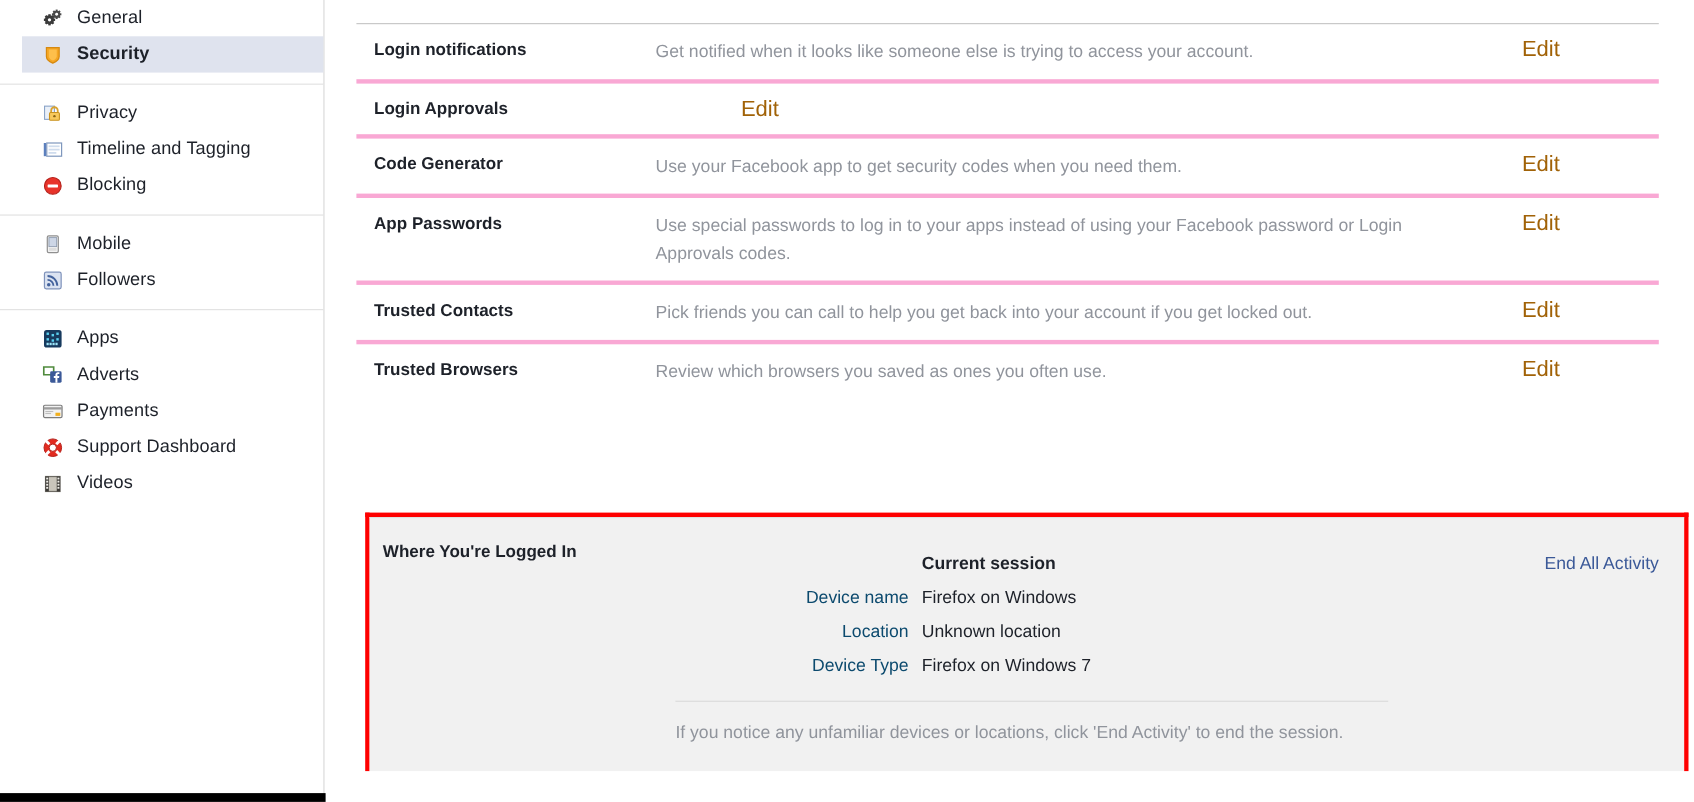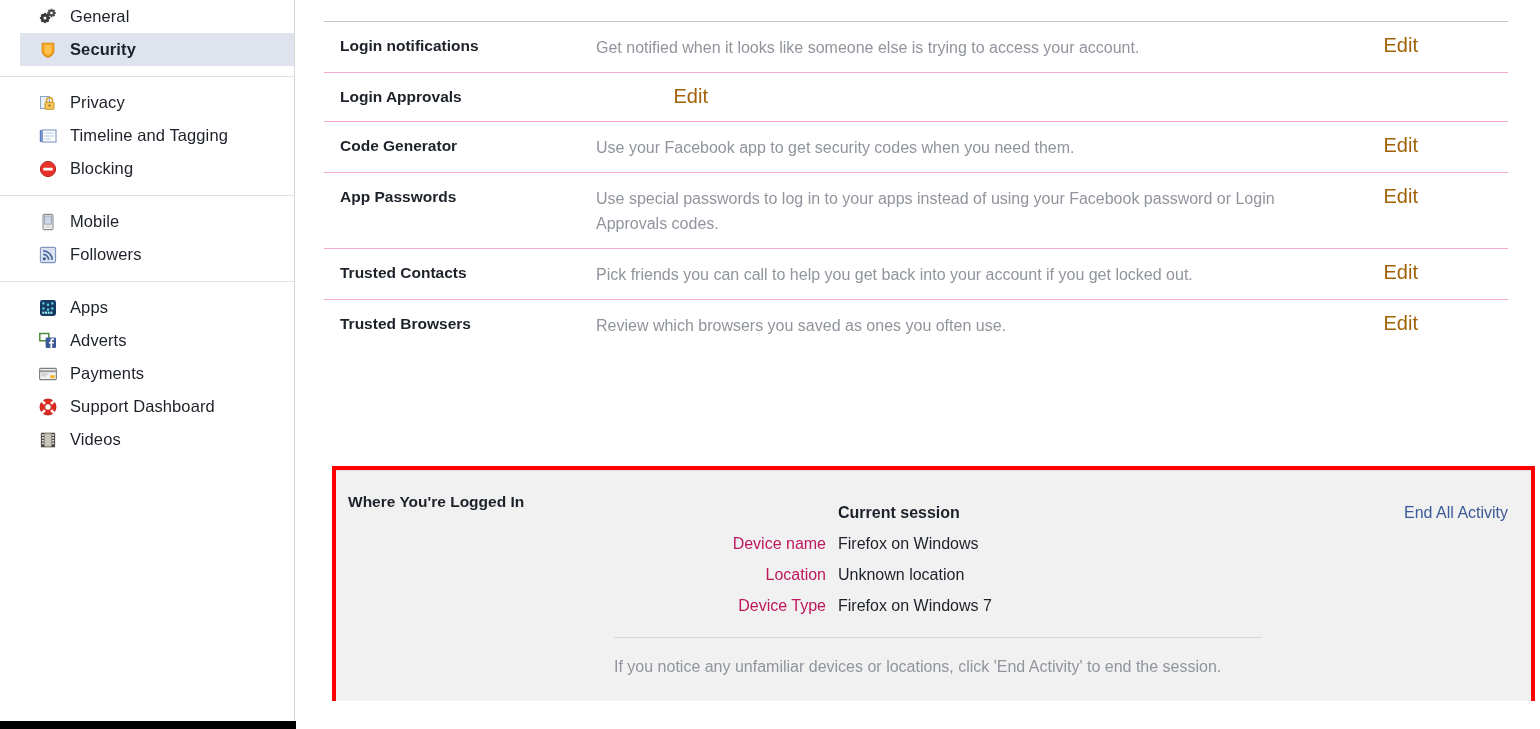--- a/index.html
+++ b/index.html
@@ -71,21 +71,21 @@
     letter-spacing: -0.2px;
   }
   #settings-table {
     margin: 21px 0 0 28px;
     width: 1184px;
     border-top: 1px solid #c4c4c4;
   }
   .srow {
     display: flex;
     align-items: flex-start;
-    border-bottom: 1px solid #f9a8d4;
+    border-bottom: 4px solid #f9a8d4;
     padding: 13px 0 12px 0;
     min-height: 49px;
   }
   .srow:last-child { border-bottom: none; }
   .srow-label {
     flex: 0 0 272px;
     font-size: 15.5px;
     font-weight: bold;
     color: #1d2129;
     padding-left: 16px;
@@ -144,21 +144,21 @@
   .li-line {
     display: flex;
     align-items: baseline;
     margin-bottom: 9px;
     height: 22px;
   }
   .li-key {
     flex: 0 0 226px;
     text-align: right;
     font-size: 16px;
-    color: #be185d;
+    color: #0c4a6e;
     padding-right: 12px;
     white-space: nowrap;
   }
   .li-key.hdr { color: transparent; }
   .li-val {
     flex: 0 0 auto;
     font-size: 16px;
     color: #1d2129;
     white-space: nowrap;
   }

